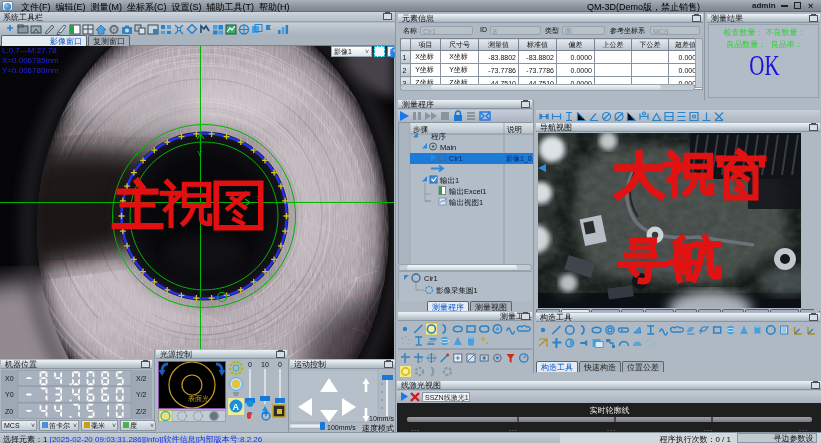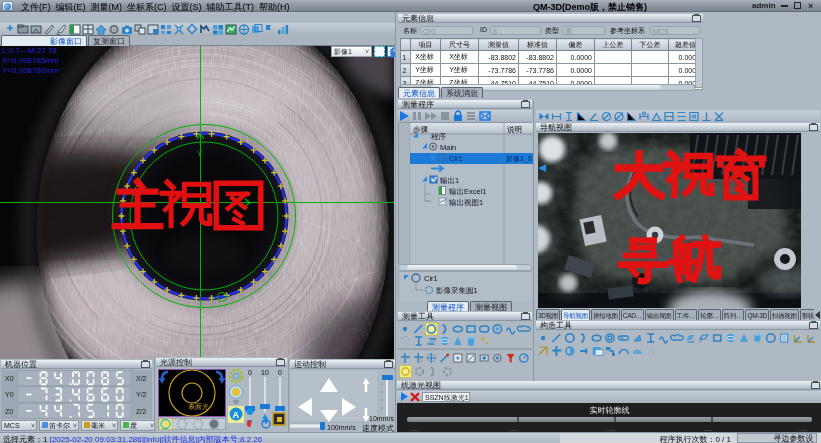--- a/index.html
+++ b/index.html
@@ -16,27 +16,31 @@
 .grn{color:#2ad433;}
 </style></head>
 <body>
 <div id="app">
 
 <div class="abs" style="left:0;top:0;width:821px;height:12px;background:linear-gradient(#a9b1bb,#8d96a0 55%,#7e8791);border-bottom:1px solid #646d77;">
   <div class="abs" style="left:2px;top:1px;width:11px;height:10px;background:linear-gradient(#fff,#cfe2f5);border:1px solid #6688aa;border-radius:2px;">
     <div class="abs" style="left:1px;top:1px;width:7px;height:7px;border-radius:50%;background:radial-gradient(circle at 35% 35%,#8ec4ee,#1a5faa);"></div>
   </div>
   <div class="abs" style="left:21px;top:1px;font-size:9px;color:#000;letter-spacing:0px;white-space:nowrap;">文件(F)&nbsp;&nbsp;编辑(E)&nbsp;&nbsp;测量(M)&nbsp;&nbsp;坐标系(C)&nbsp;&nbsp;设置(S)&nbsp;&nbsp;辅助工具(T)&nbsp;&nbsp;帮助(H)</div>
-  <div class="abs" style="left:480px;top:1px;width:220px;text-align:center;font-size:9px;font-weight:bold;color:#000;">QM-3D(Demo版，禁止销售)</div>
+  <div class="abs" style="left:480px;top:1px;width:220px;text-align:right;font-size:9px;font-weight:normal;color:#000;">QM-3D(Demo版，禁止销售)</div>
   <div class="abs" style="left:752px;top:1px;font-size:8px;font-weight:bold;color:#1a1a1a;">admin</div>
   <div class="abs" style="left:781px;top:5px;width:7px;height:2px;background:#222;"></div>
   <div class="abs" style="left:794px;top:2px;width:7px;height:7px;border:1px solid #222;"></div>
   <div class="abs" style="left:808px;top:1px;font-size:9px;color:#222;font-weight:bold;">×</div>
 </div>
 
+<div class="abs" style="left:0;top:12px;width:395px;height:10px;background:linear-gradient(#cdd5dd,#b3bdc7);border-bottom:1px solid #98a2ac;">
+  <div class="abs" style="left:3px;top:0px;font-size:8px;color:#111;">系统工具栏</div>
+  <div class="picon" style="right:3px;top:1px;"></div>
+</div>
 <div class="abs" id="systb" style="left:0;top:23px;width:395px;height:12px;background:linear-gradient(#c6ced6,#aab4be);">
       <svg width="395" height="12" viewBox="0 0 395 12" style="position:absolute;left:2px;top:0;">
         <g transform="translate(2,0)">
           <path d="M3,5 h6 M6,2 v6" stroke="#2a82c8" stroke-width="1.6"></path>
         </g>
         <g transform="translate(15,0)">
           <rect x="1" y="3" width="10" height="7" fill="#8a96a0" stroke="#3a4a55"></rect>
           <rect x="1" y="2" width="5" height="2" fill="#8a96a0" stroke="#3a4a55"></rect>
         </g>
         <g transform="translate(28,0)">
@@ -378,23 +382,30 @@
               <td style="border:1px solid #8a949e;background:#fff;text-align:right;padding:0 2px 0 0;overflow:hidden;white-space:nowrap;"></td>
               <td style="border:1px solid #8a949e;background:#fff;text-align:right;padding:0 2px 0 0;overflow:hidden;white-space:nowrap;">0.0000</td>
             </tr>
           </tbody>
         </table>
       </div>
   <div class="abs" style="left:299px;top:26px;width:8px;height:50px;background:#c2ccd4;border:1px solid #98a2ac;"></div>
   <div class="abs" style="left:4px;top:72px;width:295px;height:7px;background:#c2ccd4;border:1px solid #98a2ac;border-radius:3px;">
         <div class="abs" style="left:30px;top:0px;width:230px;height:5px;background:linear-gradient(#f2f5f8,#c8d2da);border-radius:3px;"></div>
       </div>
-  <div class="abs" style="left:2px;top:75px;"><span class="tab on">元素信息</span><span class="tab">系统消息</span></div>
-</div>
-
+</div>
+
+<div class="abs" id="result" style="left:704px;top:12px;width:117px;height:88px;background:#aeb9c3;border-left:1px solid #8a96a2;">
+  <div class="ptitle" style="left:2px;top:2px;width:113px;">测量结果<div class="picon" style="right:2px;top:1px;"></div></div>
+  <div class="abs" style="left:3px;top:12px;width:111px;height:74px;background:#b2bcc6;border:1px solid #98a2ac;">
+    <div class="grn" style="position:absolute;left:0;top:2px;width:111px;font-size:8px;text-align:center;">检查数量：&nbsp;不良数量：</div>
+    <div class="grn" style="position:absolute;left:0;top:14px;width:111px;font-size:8px;text-align:center;">良品数量：&nbsp;&nbsp;良品率：</div>
+    <div style="position:absolute;left:0;top:23px;width:111px;text-align:center;font-family:'Liberation Serif',serif;font-size:30px;color:#1a12e0;transform:scaleX(0.7);">OK</div>
+  </div>
+</div>
 
 <div class="abs" id="progpanel" style="left:395px;top:100px;width:138px;height:211px;background:#aeb9c3;border-left:1px solid #8a96a2;">
   <div class="ptitle" style="left:2px;top:0px;width:134px;">测量程序<div class="picon" style="right:2px;top:1px;"></div></div>
   <div id="progtb" class="abs" style="left:2px;top:10px;width:134px;height:12px;background:linear-gradient(#c6ced8,#aab4c0);">
         <svg width="134" height="12" viewBox="0 0 134 12" style="position:absolute;left:0;top:0;">
 <polygon points="2,1 11,6 2,11" fill="#1878e8"></polygon>
 <g fill="#8a949e">
             <rect x="15" y="2" width="3" height="8"></rect>
             <rect x="20" y="2" width="3" height="8"></rect>
 <polygon points="27,2 33,6 27,10"></polygon>
@@ -649,21 +660,21 @@
   <svg class="abs" style="left:3px;top:40px;" width="10" height="10">
         <polygon points="9,1 9,9 1,5" fill="#2a8ae0"></polygon>
       </svg>
   <div class="abs" style="left:2px;top:186px;white-space:nowrap;overflow:hidden;width:278px;" id="navtabs"><span class="tab" style="padding:0 1px;font-size:6.5px;letter-spacing:-0.3px;">3D视图</span><span class="tab on" style="padding:0 1px;font-size:6.5px;letter-spacing:-0.3px;">导航视图</span><span class="tab" style="padding:0 1px;font-size:6.5px;letter-spacing:-0.3px;">拼拍地图</span><span class="tab" style="padding:0 1px;font-size:6.5px;letter-spacing:-0.3px;">CAD…</span><span class="tab" style="padding:0 1px;font-size:6.5px;letter-spacing:-0.3px;">输出视图</span><span class="tab" style="padding:0 1px;font-size:6.5px;letter-spacing:-0.3px;">工件…</span><span class="tab" style="padding:0 1px;font-size:6.5px;letter-spacing:-0.3px;">轮廓…</span><span class="tab" style="padding:0 1px;font-size:6.5px;letter-spacing:-0.3px;">阵列…</span><span class="tab" style="padding:0 1px;font-size:6.5px;letter-spacing:-0.3px;">QM-3D</span><span class="tab" style="padding:0 1px;font-size:6.5px;letter-spacing:-0.3px;">扫描视图</span><span class="tab" style="padding:0 1px;font-size:6.5px;letter-spacing:-0.3px;">形状…</span></div>
   <svg class="abs" style="left:281px;top:188px;" width="14" height="8">
         <polygon points="5,0 5,8 0,4" fill="#333"></polygon>
         <polygon points="9,0 9,8 14,4" fill="#333"></polygon>
       </svg>
 </div>
 
-<div class="abs" id="mtools" style="left:395px;top:311px;width:138px;height:70px;background:#aeb9c3;border-left:1px solid #8a96a2;">
+<div class="abs" id="mtools" style="left:395px;top:311px;width:138px;height:70px;background:#aeb9c3;border-left:1px solid #8a96a2;text-align:right;">
   <div class="ptitle" style="left:2px;top:1px;width:134px;">测量工具<div class="picon" style="right:2px;top:1px;"></div></div>
   <div id="mticons" class="abs" style="left:2px;top:11px;width:134px;height:59px;">
         <svg width="134" height="59" viewBox="0 0 134 59" style="position:absolute;left:0;top:0;">
           <g transform="translate(2,1)">
             <circle cx="5" cy="6" r="2.2" fill="#2a82c8"></circle>
           </g>
           <g transform="translate(15.2,1)">
             <path d="M1,10 L9,2" stroke="#2a82c8" stroke-width="1.6"></path>
           </g>
           <g transform="translate(28.4,1)">
@@ -774,21 +785,21 @@
           <g transform="translate(30,43)">
             <path d="M3,2 A5.5,5.5 0 0 1 3,11" fill="none" stroke="#8a98a4" stroke-width="2"></path>
           </g>
           <g transform="translate(44,43)">
             <circle cx="5.5" cy="6.5" r="3.6" fill="none" stroke="#8a98a4" stroke-width="2.2" stroke-dasharray="3 1.5"></circle>
           </g>
         </svg>
       </div>
 </div>
 
-<div class="abs" id="ctools" style="left:533px;top:320px;width:288px;height:61px;background:#aeb9c3;border-left:1px solid #8a96a2;">
+<div class="abs" id="ctools" style="left:533px;top:312px;width:288px;height:61px;background:#aeb9c3;border-left:1px solid #8a96a2;">
   <div class="ptitle" style="left:2px;top:1px;width:284px;">构造工具<div class="picon" style="right:2px;top:1px;"></div></div>
   <div id="cticons" class="abs" style="left:2px;top:11px;width:284px;height:36px;">
         <svg width="284" height="36" viewBox="0 0 284 36" style="position:absolute;left:0;top:0;">
           <g transform="translate(2,1)">
             <circle cx="5" cy="6" r="2.2" fill="#2a82c8"></circle>
           </g>
           <g transform="translate(15.4,1)">
             <path d="M1,10 L9,2" stroke="#2a82c8" stroke-width="1.6"></path>
           </g>
           <g transform="translate(28.8,1)">
@@ -889,20 +900,21 @@
             <g fill="#9ab4c4">
               <circle cx="2.5" cy="3" r="1"></circle>
               <circle cx="7" cy="2.5" r="1"></circle>
               <circle cx="9" cy="6" r="1"></circle>
               <circle cx="3" cy="8.5" r="1"></circle>
               <circle cx="7.5" cy="9" r="1"></circle>
             </g>
           </g>
         </svg>
       </div>
+  <div class="abs" style="left:2px;top:49px;"><span class="tab on">构造工具</span><span class="tab">快速构造</span><span class="tab">位置公差</span></div>
 </div>
 
 <div class="abs" id="laser" style="left:395px;top:381px;width:426px;height:51px;background:#aeb9c3;border-left:1px solid #8a96a2;">
   <div class="ptitle" style="left:1px;top:0px;width:425px;">线激光视图<div class="picon" style="right:2px;top:1px;"></div></div>
   <div class="abs" style="left:1px;top:10px;width:425px;height:12px;background:linear-gradient(#c4ccd6,#a8b2bc);">
     <svg width="8" height="9" style="position:absolute;left:3px;top:1px;">
           <polygon points="1,0 8,4.5 1,9" fill="#1878e8"></polygon>
         </svg>
     <svg width="10" height="10" style="position:absolute;left:13px;top:1px;">
           <path d="M1,1 L9,9 M9,1 L1,9" stroke="#d81818" stroke-width="2.4"></path>
@@ -1040,21 +1052,21 @@
           <text x="135" y="43.6" font-size="7" fill="#1a1a1a" font-family="Liberation Sans">Z/2</text>
         </svg>
       </div>
   <div class="abs" id="mposdd" style="left:1px;top:61px;width:151px;height:11px;">
         <div style="position:absolute;left:0px;top:0;width:36px;height:11px;background:linear-gradient(#e8edf2,#c2ccd4);border:1px solid #8a96a2;font-size:7px;line-height:10px;color:#111;padding-left:2px;">MCS<span style="float:right;margin-right:1px;color:#444;">˅</span></div>
         <div style="position:absolute;left:38px;top:0;width:40px;height:11px;background:linear-gradient(#e8edf2,#c2ccd4);border:1px solid #8a96a2;font-size:7px;line-height:10px;color:#111;padding-left:2px;"><span style="display:inline-block;width:6px;height:6px;background:#4a90d8;margin-right:1px;"></span>笛卡尔<span style="float:right;margin-right:1px;color:#444;">˅</span></div>
         <div style="position:absolute;left:80px;top:0;width:37px;height:11px;background:linear-gradient(#e8edf2,#c2ccd4);border:1px solid #8a96a2;font-size:7px;line-height:10px;color:#111;padding-left:2px;"><span style="display:inline-block;width:6px;height:6px;background:#c8a018;margin-right:1px;"></span>毫米<span style="float:right;margin-right:1px;color:#444;">˅</span></div>
         <div style="position:absolute;left:119px;top:0;width:36px;height:11px;background:linear-gradient(#e8edf2,#c2ccd4);border:1px solid #8a96a2;font-size:7px;line-height:10px;color:#111;padding-left:2px;"><span style="display:inline-block;width:6px;height:6px;background:#50b050;margin-right:1px;"></span>度<span style="float:right;margin-right:1px;color:#444;">˅</span></div>
       </div>
 </div>
-<div class="abs" id="light" style="left:154px;top:357px;width:117px;height:73px;background:#aeb9c3;border-left:1px solid #8a96a2;">
+<div class="abs" id="light" style="left:154px;top:349px;width:117px;height:73px;background:#aeb9c3;border-left:1px solid #8a96a2;">
   <div class="ptitle" style="left:1px;top:1px;width:131px;">光源控制<div class="picon" style="right:2px;top:1px;"></div></div>
   <div id="lightbody" class="abs" style="left:1px;top:11px;width:131px;height:62px;">
         <div style="position:absolute;left:2px;top:1px;width:68px;height:48px;background:#000;border:1px solid #8a50a8;"></div>
         <svg width="68" height="48" viewBox="0 0 68 48" style="position:absolute;left:2px;top:1px;">
 <circle cx="34" cy="24" r="23" fill="none" stroke="#c8a020" stroke-width="1.2"></circle>
 <circle cx="34" cy="24" r="10" fill="none" stroke="#c8a020" stroke-width="1.2"></circle>
 <text x="30" y="40" font-size="7" fill="#c8a020" font-family="Liberation Sans">表面光</text>
 <path d="M10,3 Q4,3 4,10" stroke="#1f5cb8" stroke-width="3" fill="none"></path>
           <path d="M0.5,9 L7.5,9 L4,15 Z" fill="#1f5cb8"></path>
 <path d="M58,3 Q64,3 64,10" stroke="#1f5cb8" stroke-width="3" fill="none"></path>

